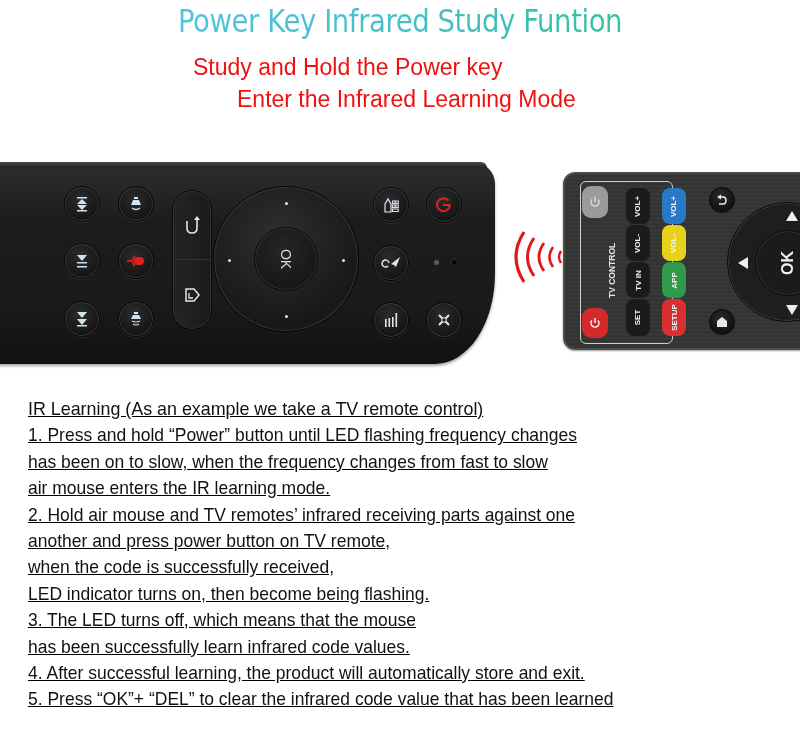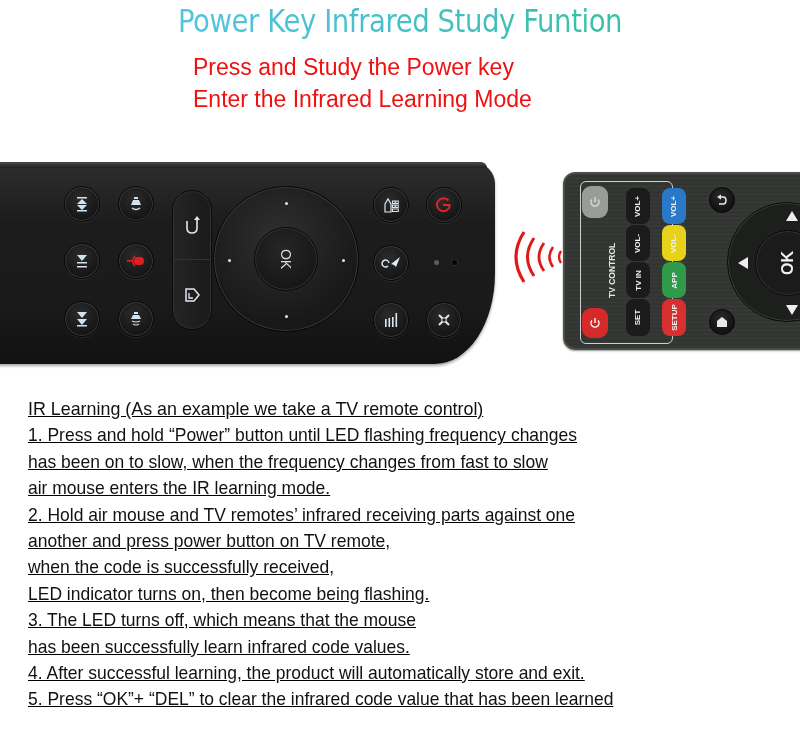--- a/index.html
+++ b/index.html
@@ -118,22 +118,22 @@
     font-size: 19px; line-height: 26.4px; color: #111; white-space: nowrap;
     font-family: "Liberation Sans", sans-serif;
     transform: scaleX(0.92); transform-origin: left center;
   }
   .instructions .heading { font-size: 19px; color: #111; transform: scaleX(0.94); }
 </style>
 </head>
 <body>
 
 <div class="title">Power Key Infrared Study Funtion</div>
-<div class="subtitle" style="top:53px;">Press and Study the Power key</div>
-<div class="subtitle" style="top:85px;">Enter the Infrared Learning Mode</div>
+<div class="subtitle" style="top:53px;">Study and Hold the Power key</div>
+<div class="subtitle" style="top:85px;margin-left:44px;">Enter the Infrared Learning Mode</div>
 
 <div class="airmouse"></div>
 
 <div class="rbtn" style="left:64px;top:186px;">
   <svg width="14" height="16" viewBox="0 0 14 16">
     <rect x="2" y="1" width="10" height="1.5" fill="#cfe3f0"></rect>
       <polygon points="7,3 12,8 2,8" fill="#cfe3f0"></polygon>
       <polygon points="2,9 12,9 7,14" fill="#cfe3f0"></polygon>
       <rect x="2" y="14" width="10" height="1.5" fill="#cfe3f0"></rect>
   </svg>

